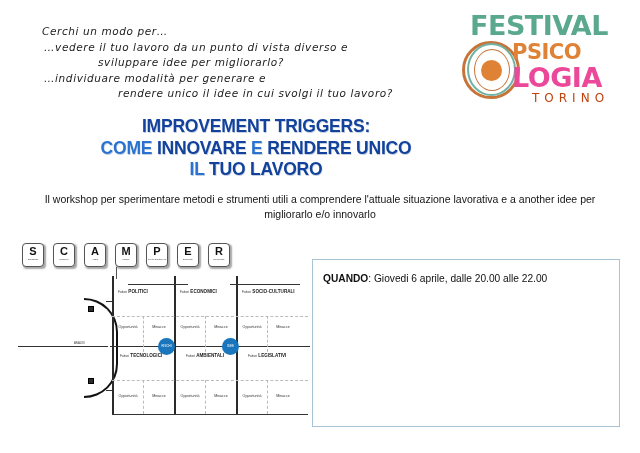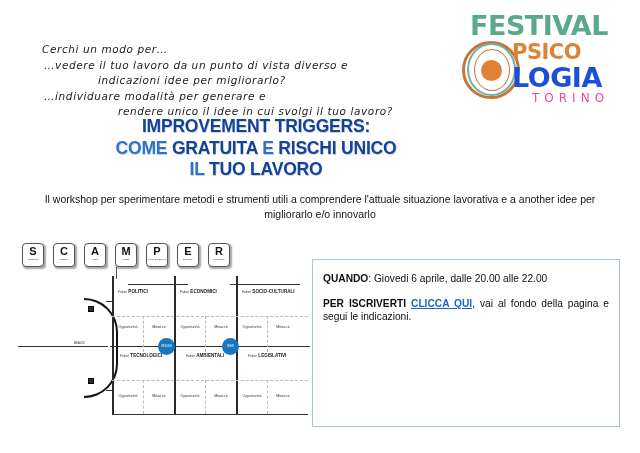--- a/index.html
+++ b/index.html
@@ -25,21 +25,21 @@
   }
   #intro .hw {
     font-family: "DejaVu Sans", sans-serif;
     font-style: italic;
     font-size: 10.5px;
     line-height: 15.5px;
     letter-spacing: 0.6px;
     color: #1b1b1b;
     white-space: nowrap;
   }
-  #intro .ind1 { padding-left: 0px; margin-top: 18px; }
+  #intro .ind1 { padding-left: 0px; }
   #intro .ind2 { padding-left: 2px; }
   #intro .ind3 { padding-left: 56px; }
   #intro .ind4 { padding-left: 2px; }
   #intro .ind5 { padding-left: 76px; }
 
   
   #logo {
     position: absolute;
     right: 10px;
     top: 12px;
@@ -69,31 +69,31 @@
     line-height: 27px;
   }
   #logo .word-logia {
     position: absolute;
     left: 72px;
     top: 52px;
     font-family: "DejaVu Sans", sans-serif;
     font-weight: bold;
     font-size: 27px;
     letter-spacing: -0.5px;
-    color: #1d4ed8;
+    color: #ec4899;
     line-height: 27px;
   }
   #logo .word-torino {
     position: absolute;
     left: 92px;
     top: 80px;
     font-family: "DejaVu Sans", sans-serif;
     font-size: 12px;
     letter-spacing: 5px;
-    color: #ec4899;
+    color: #c2410c;
     line-height: 13px;
   }
   #logo .mark {
     position: absolute;
     left: 22px;
     top: 29px;
     width: 58px;
     height: 58px;
   }
   #logo .ring {
@@ -331,41 +331,41 @@
     color: #1d63c4;
     font-weight: bold;
   }
 </style>
 </head>
 <body>
 
 <div id="intro">
   <div class="hw ind1">Cerchi un modo per…</div>
   <div class="hw ind2">…vedere il tuo lavoro da un punto di vista diverso e</div>
-  <div class="hw ind3">indicazioni idee per migliorarlo?</div>
+  <div class="hw ind3">sviluppare idee per migliorarlo?</div>
   <div class="hw ind4">…individuare modalità per generare e</div>
   <div class="hw ind5">rendere unico il idee in cui svolgi il tuo lavoro?</div>
 </div>
 
 <div id="logo">
   <div class="mark">
     <div class="ring ring-o-orange"></div>
     <div class="ring ring-teal"></div>
     <div class="ring ring-in-orange"></div>
     <div class="dot"></div>
   </div>
   <div class="word-festival">FESTIVAL</div>
   <div class="word-psico">PSICO</div>
   <div class="word-logia">LOGIA</div>
   <div class="word-torino">TORINO</div>
 </div>
 
 <div id="title">
   <div class="tline dk">IMPROVEMENT TRIGGERS:</div>
-  <div class="tline"><span class="lt">COME </span><span class="dk">GRATUITA</span><span class="lt"> E </span><span class="dk">RISCHI UNICO</span></div>
+  <div class="tline"><span class="lt">COME </span><span class="dk">INNOVARE</span><span class="lt"> E </span><span class="dk">RENDERE UNICO</span></div>
   <div class="tline"><span class="lt">IL </span><span class="dk">TUO LAVORO</span></div>
 </div>
 
 <div id="subtitle">Il workshop per sperimentare metodi e strumenti utili a comprendere l'attuale situazione lavorativa e a another idee per migliorarlo e/o innovarlo</div>
 
 <div id="scamper">
   <div class="key" style="left:0px">
     <span class="kl">S</span>
     <span class="ks">Substitute</span>
   </div>
@@ -447,14 +447,13 @@
   <div class="cell" style="left:189px; top:126px; width:28px;">Minacce</div>
   <div class="cell" style="left:220px; top:126px; width:28px;">Opportunità</div>
   <div class="cell" style="left:251px; top:126px; width:28px;">Minacce</div>
 
   <div class="circ" style="left:140px; top:70px;">RISCHI</div>
   <div class="circ" style="left:204px; top:70px;">IDEE</div>
 </div>
 
 <div id="infobox">
   <p><b>QUANDO</b><span>: Giovedi 6 aprile, dalle 20.00 alle 22.00</span></p>
-  <p class="just"><b>PER ISCRIVERTI </b><a class="link" href="#">CLICCA QUI</a><span>, vai al fondo della pagina e segui le indicazioni.</span></p>
 </div>
 
 </body></html>

